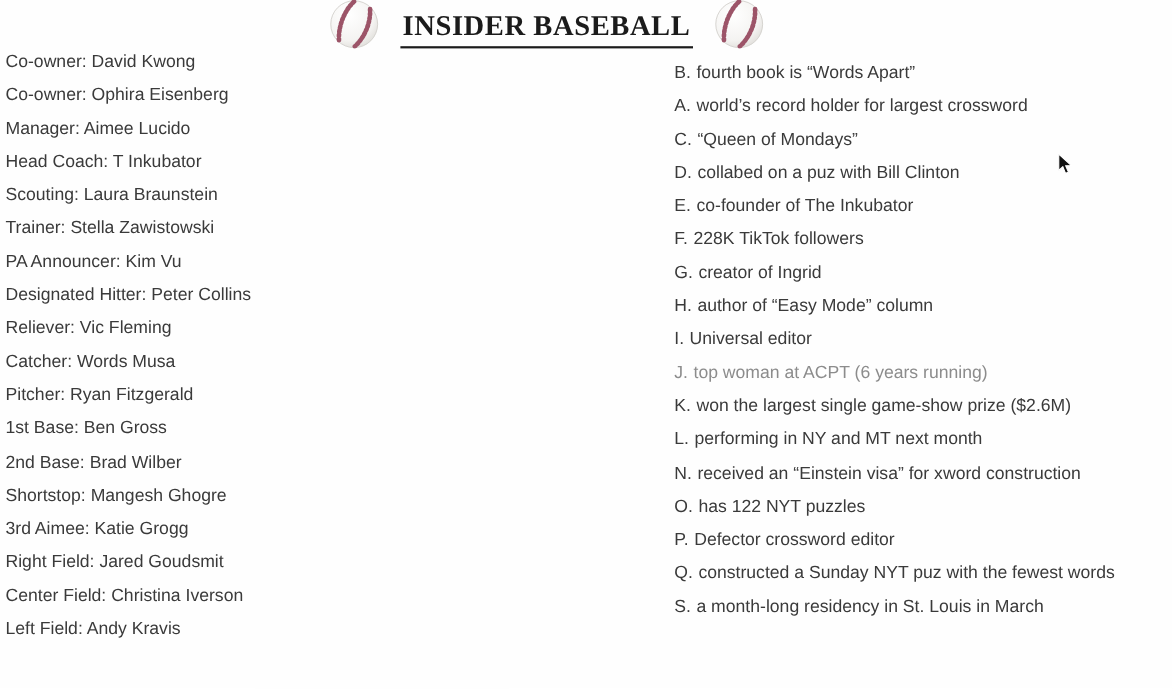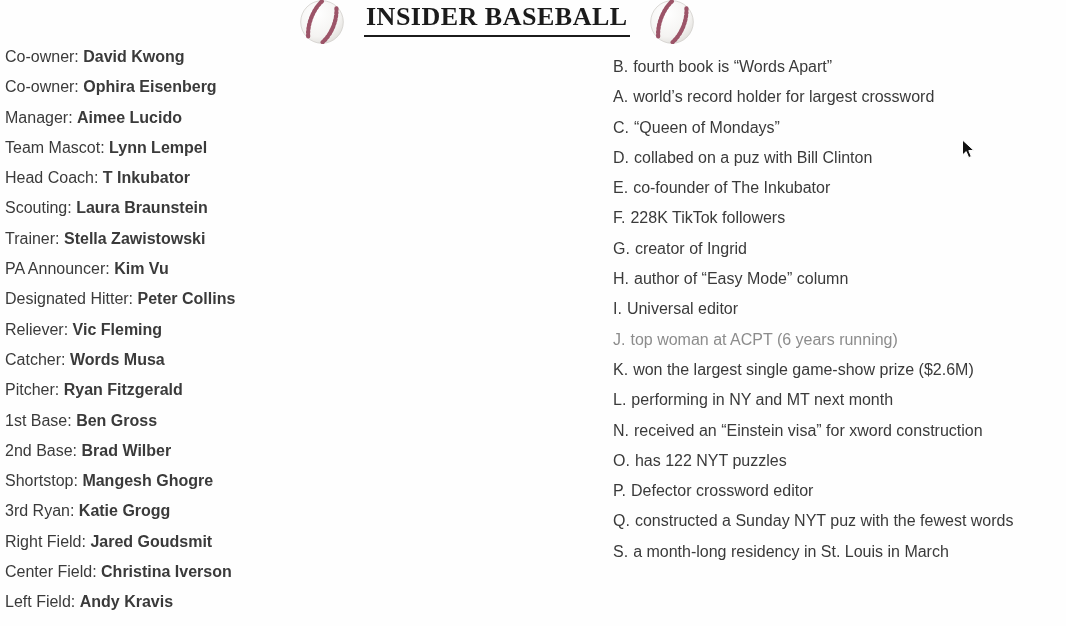--- a/index.html
+++ b/index.html
@@ -10,21 +10,21 @@
     background: var(--background, #fefefe);
     overflow: hidden;
     font-family: "Liberation Sans", sans-serif;
     color: var(--text, #3a3a3a);
   }
   .header {
     position: absolute;
     left: 299px;
     top: 0;
     display: flex;
-    align-items: flex-start;
+    align-items: flex-end;
     gap: 19px;
   }
   .title {
     margin: 0;
     padding: 0 2px 1px 2px;
     font-family: "Liberation Serif", serif;
     font-size: 26px;
     font-weight: bold;
     letter-spacing: 0.5px;
     line-height: 1.3;
@@ -44,21 +44,21 @@
     position: absolute;
     left: 613px;
     top: 52px;
     font-size: 16px;
   }
   .row {
     height: 30.3px;
     line-height: 30.3px;
     white-space: nowrap;
   }
-  .roster .name { font-weight: bold; }
+  .roster .name { font-weight: normal; }
   .clue .letter { margin-right: 5px; }
   .clue.muted { color: var(--muted, #8c8c8c); }
   .cursor {
     position: absolute;
     left: 961px;
     top: 139px;
   }
 </style>
 </head>
 <body>
@@ -111,24 +111,20 @@
       <div class="row">
         <span class="role">Co-owner:</span>
         <span class="name">Ophira Eisenberg</span>
       </div>
 
       <div class="row">
         <span class="role">Manager:</span>
         <span class="name">Aimee Lucido</span>
       </div>
 
-      <div class="row">
-        <span class="role">Team Mascot:</span>
-        <span class="name">Lynn Lempel</span>
-      </div>
 
       <div class="row">
         <span class="role">Head Coach:</span>
         <span class="name">T Inkubator</span>
       </div>
 
       <div class="row">
         <span class="role">Scouting:</span>
         <span class="name">Laura Braunstein</span>
       </div>
@@ -172,21 +168,21 @@
         <span class="role">2nd Base:</span>
         <span class="name">Brad Wilber</span>
       </div>
 
       <div class="row">
         <span class="role">Shortstop:</span>
         <span class="name">Mangesh Ghogre</span>
       </div>
 
       <div class="row">
-        <span class="role">3rd Ryan:</span>
+        <span class="role">3rd Aimee:</span>
         <span class="name">Katie Grogg</span>
       </div>
 
       <div class="row">
         <span class="role">Right Field:</span>
         <span class="name">Jared Goudsmit</span>
       </div>
 
       <div class="row">
         <span class="role">Center Field:</span>

